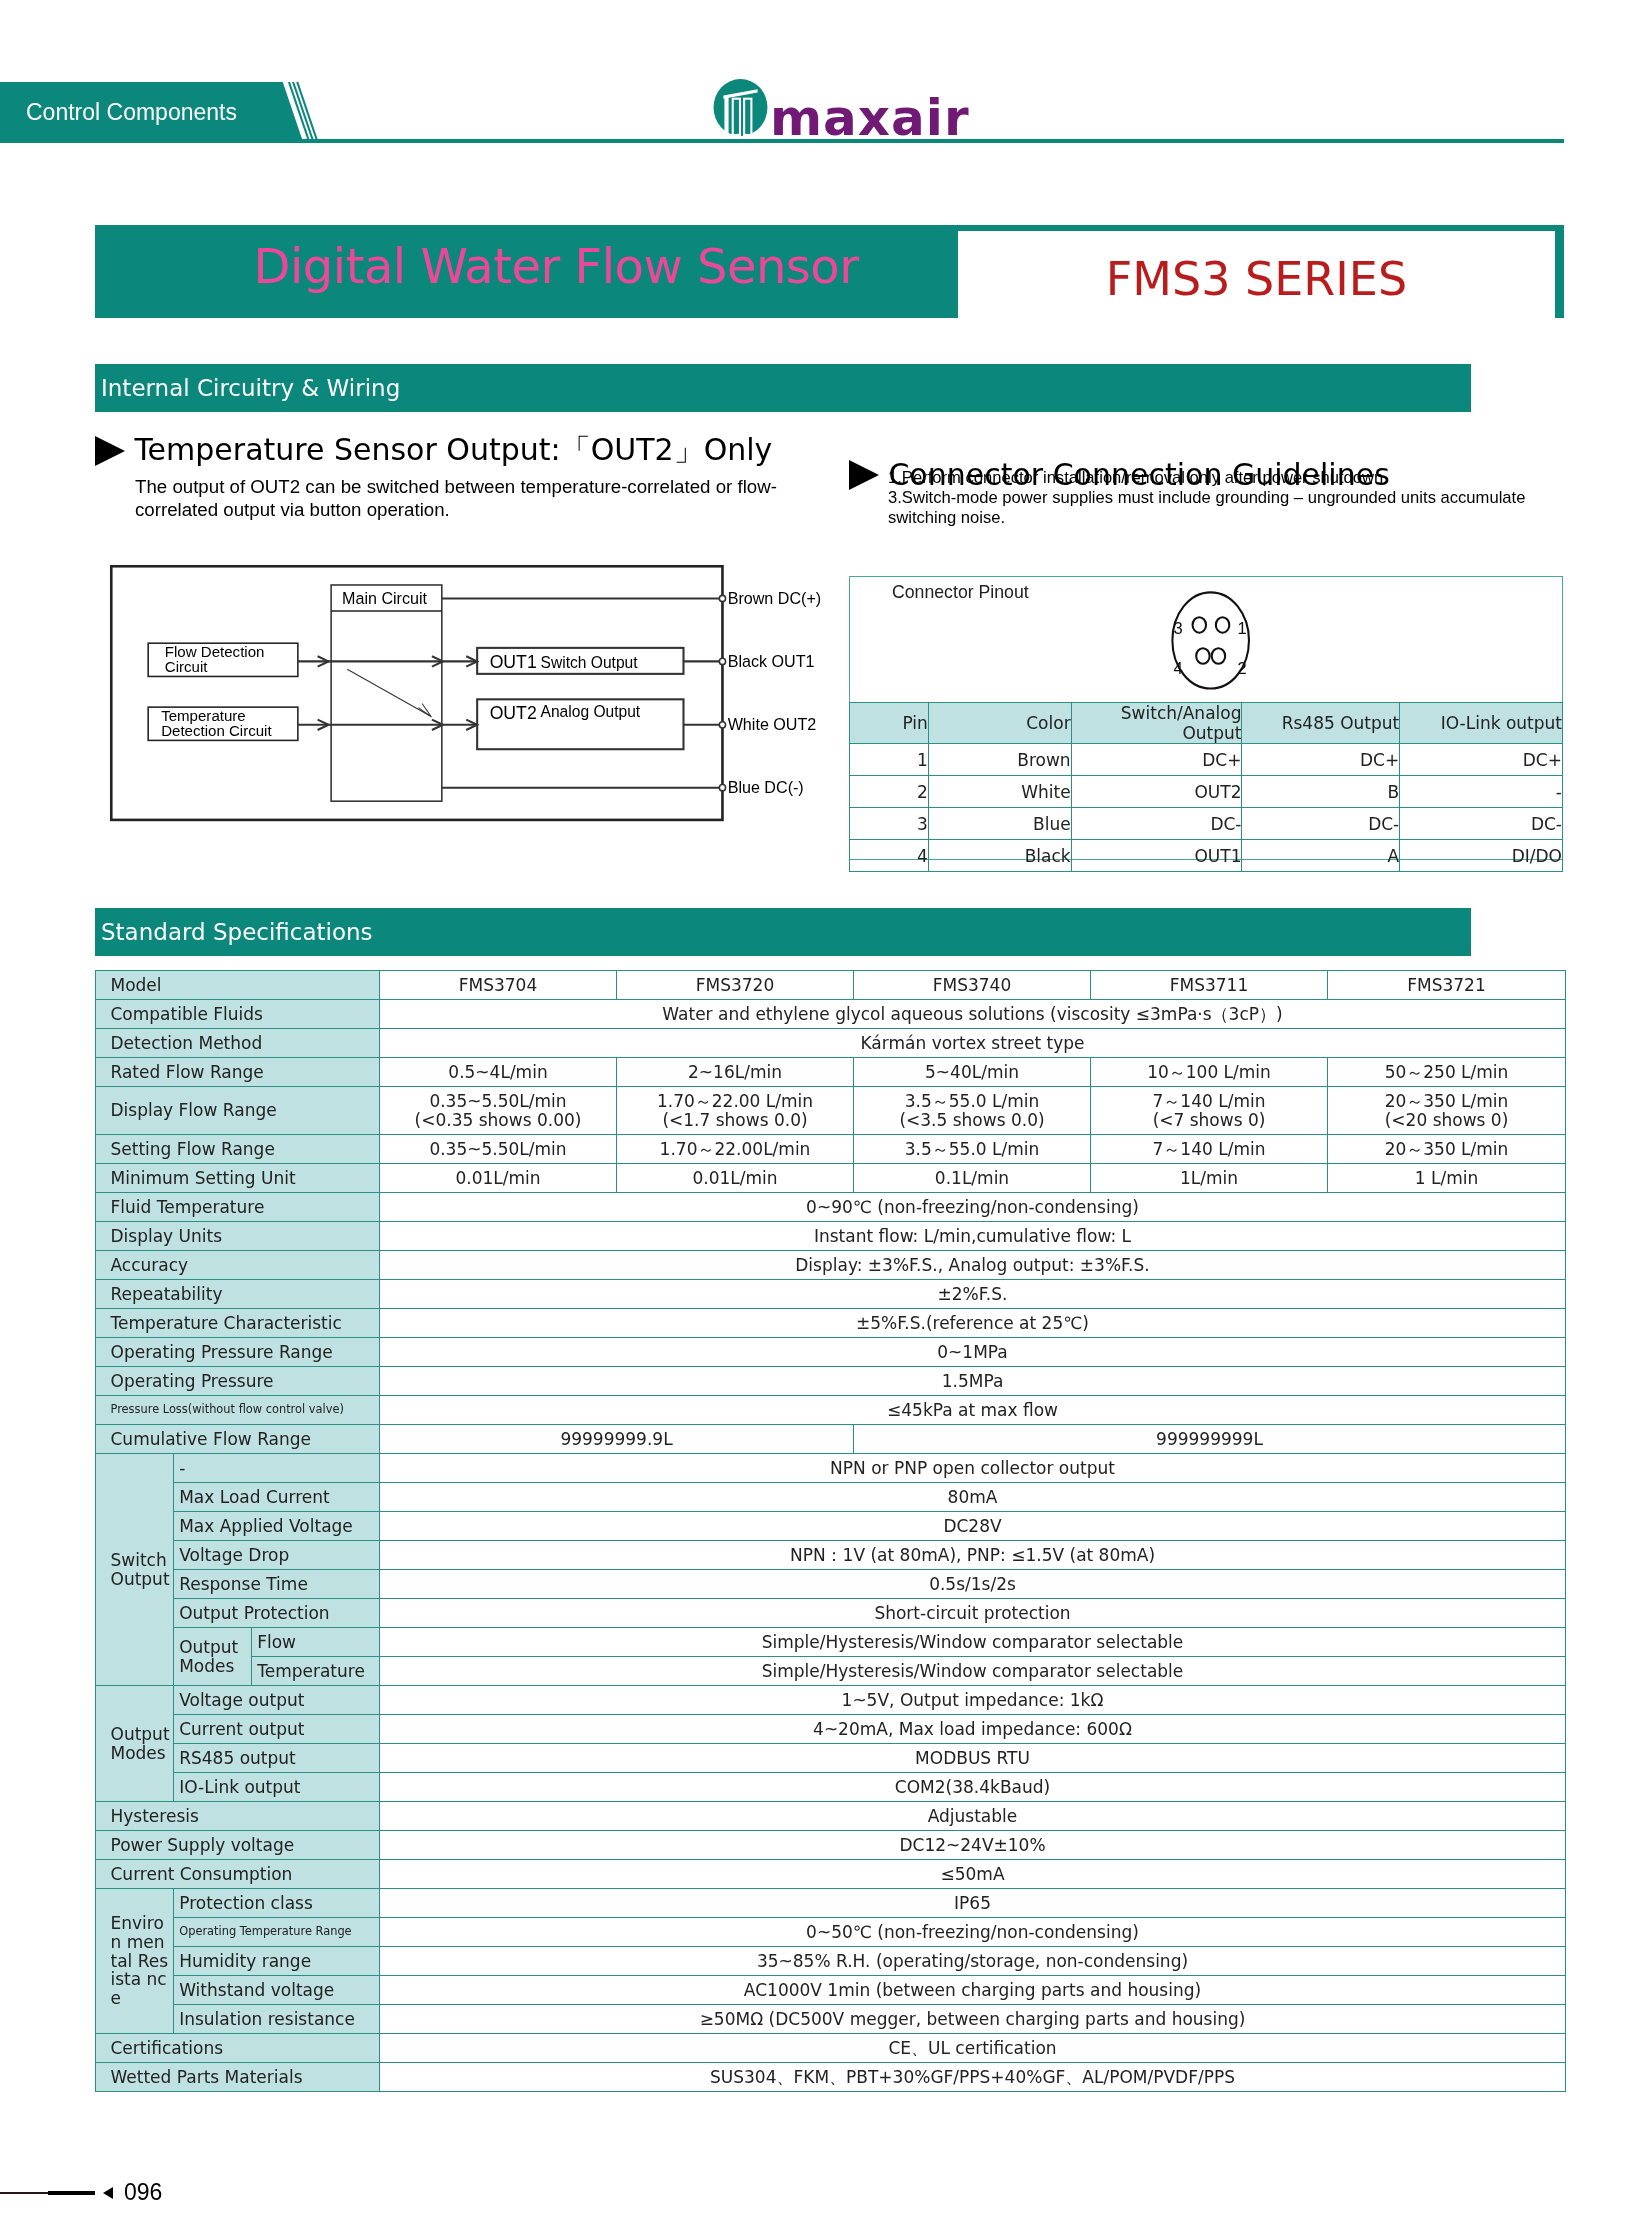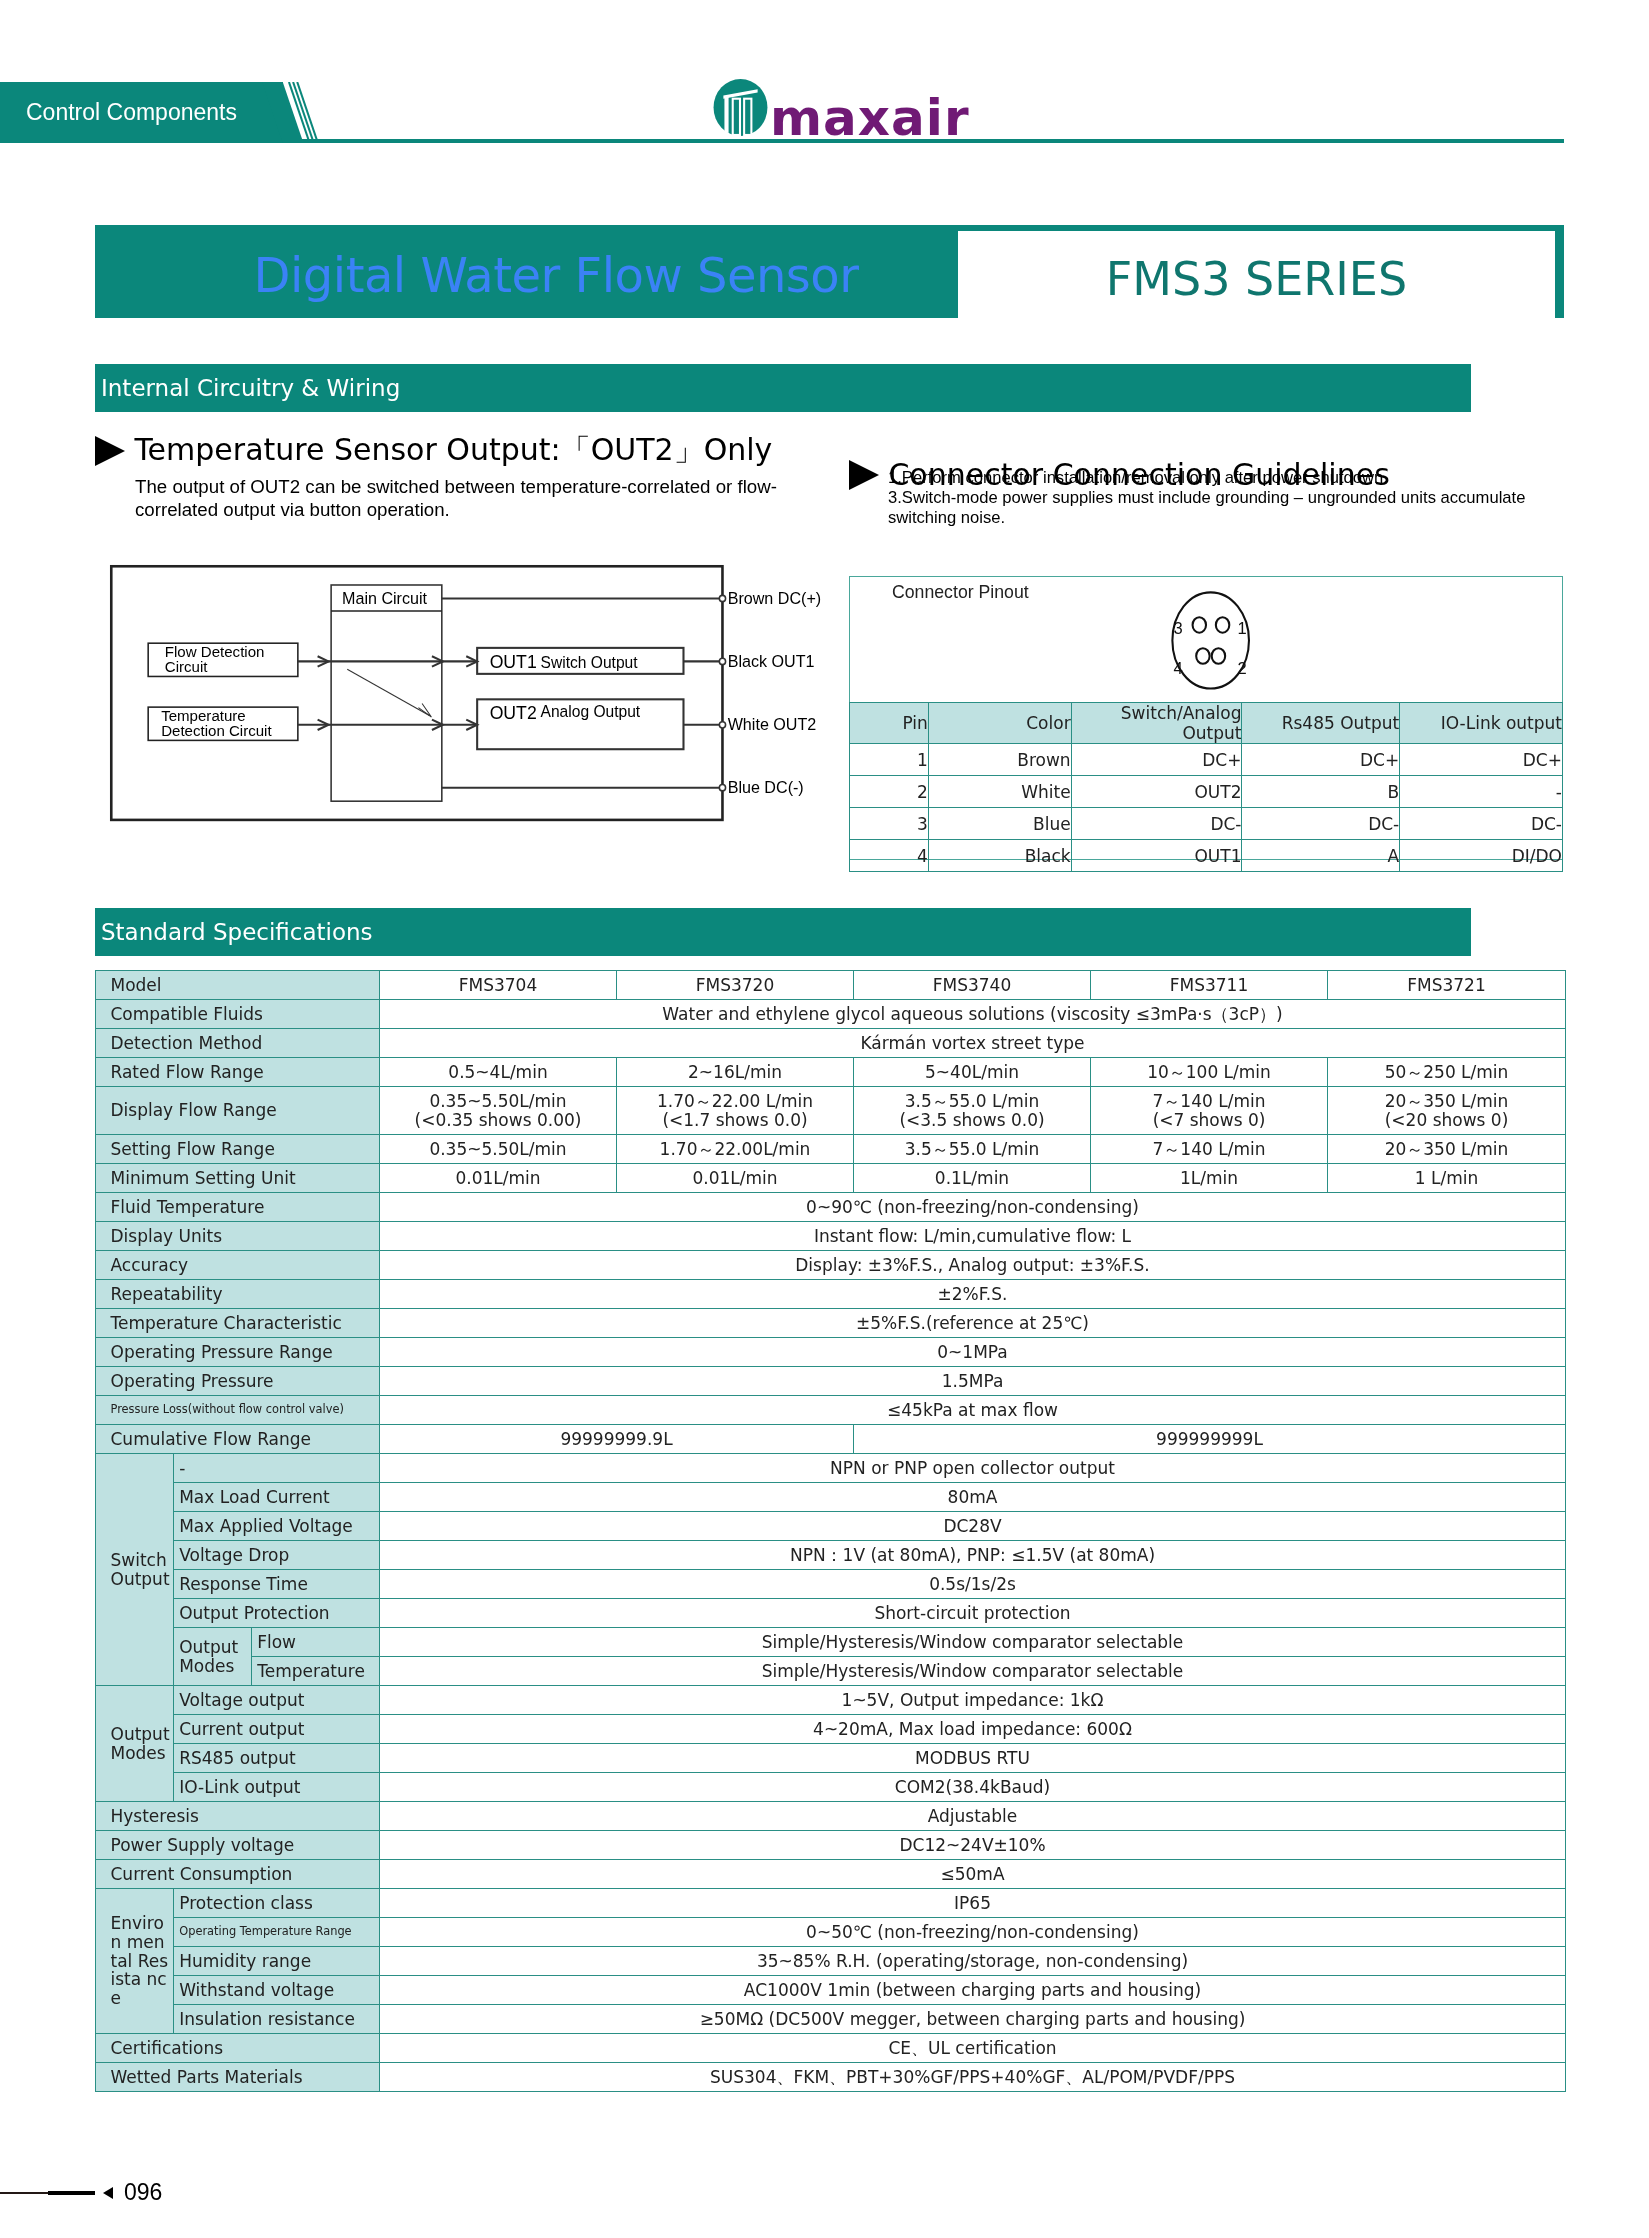--- a/index.html
+++ b/index.html
@@ -7,22 +7,22 @@
   .abs{position:absolute;}
   
   .hdr-block{left:0;top:82px;width:283px;height:61px;background:#0b877b;}
   .hdr-text{left:26px;top:99px;font-size:23px;color:#fff;font-family:"Liberation Sans",sans-serif;}
   .hdr-line{left:283px;top:139px;width:1281px;height:4.2px;background:#0b877b;}
   .hdr-stripes{left:262px;top:82px;width:57px;height:61px;}
   .logo{left:712px;top:82px;height:57px;}
   .logo-word{left:770px;top:90px;font-size:50px;font-weight:bold;color:#701a75;font-family:"DejaVu Sans",sans-serif;letter-spacing:1px;line-height:57px;}
   
   .title-bar{left:95px;top:225px;width:1469px;height:93px;background:#0b877b;}
-  .title-text{left:95px;top:228px;width:922px;height:93px;color:#3b82f6;font-size:48px;display:flex;align-items:center;justify-content:center;font-family:"DejaVu Sans",sans-serif;letter-spacing:-0.5px;}
-  .series-box{left:958px;top:231px;width:597px;height:96px;background:#fff;color:#0f766e;font-size:46px;display:flex;align-items:center;justify-content:center;font-family:"DejaVu Sans",sans-serif;}
+  .title-text{left:95px;top:219px;width:922px;height:93px;color:#ec4899;font-size:48px;display:flex;align-items:center;justify-content:center;font-family:"DejaVu Sans",sans-serif;letter-spacing:-0.5px;}
+  .series-box{left:958px;top:231px;width:597px;height:96px;background:#fff;color:#b91c1c;font-size:46px;display:flex;align-items:center;justify-content:center;font-family:"DejaVu Sans",sans-serif;}
   
   .sec-bar{left:95px;width:1376px;height:48px;background:#0b877b;color:#fff;font-size:23px;font-family:"DejaVu Sans",sans-serif;display:flex;align-items:center;padding-left:6px;box-sizing:border-box;}
   .sub-head{font-size:30px;font-family:"DejaVu Sans",sans-serif;color:#000;display:flex;align-items:center;}
   .tri{width:0;height:0;border-top:15.6px solid transparent;border-bottom:15.6px solid transparent;border-left:30px solid #000;margin-right:9.4px;}
   .para{font-size:18.7px;line-height:23.4px;color:#000;}
   .para-sm{font-size:16.6px;line-height:20px;color:#000;}
   
   .conn-box{left:849px;top:576px;width:714px;height:284px;border:1.6px solid #4aa79b;box-sizing:border-box;}
   .conn-label{left:868px;top:582px;font-size:17.7px;color:#222;font-family:Liberation Sans, sans-serif;margin-left:24px;}
   table{border-collapse:collapse;}

